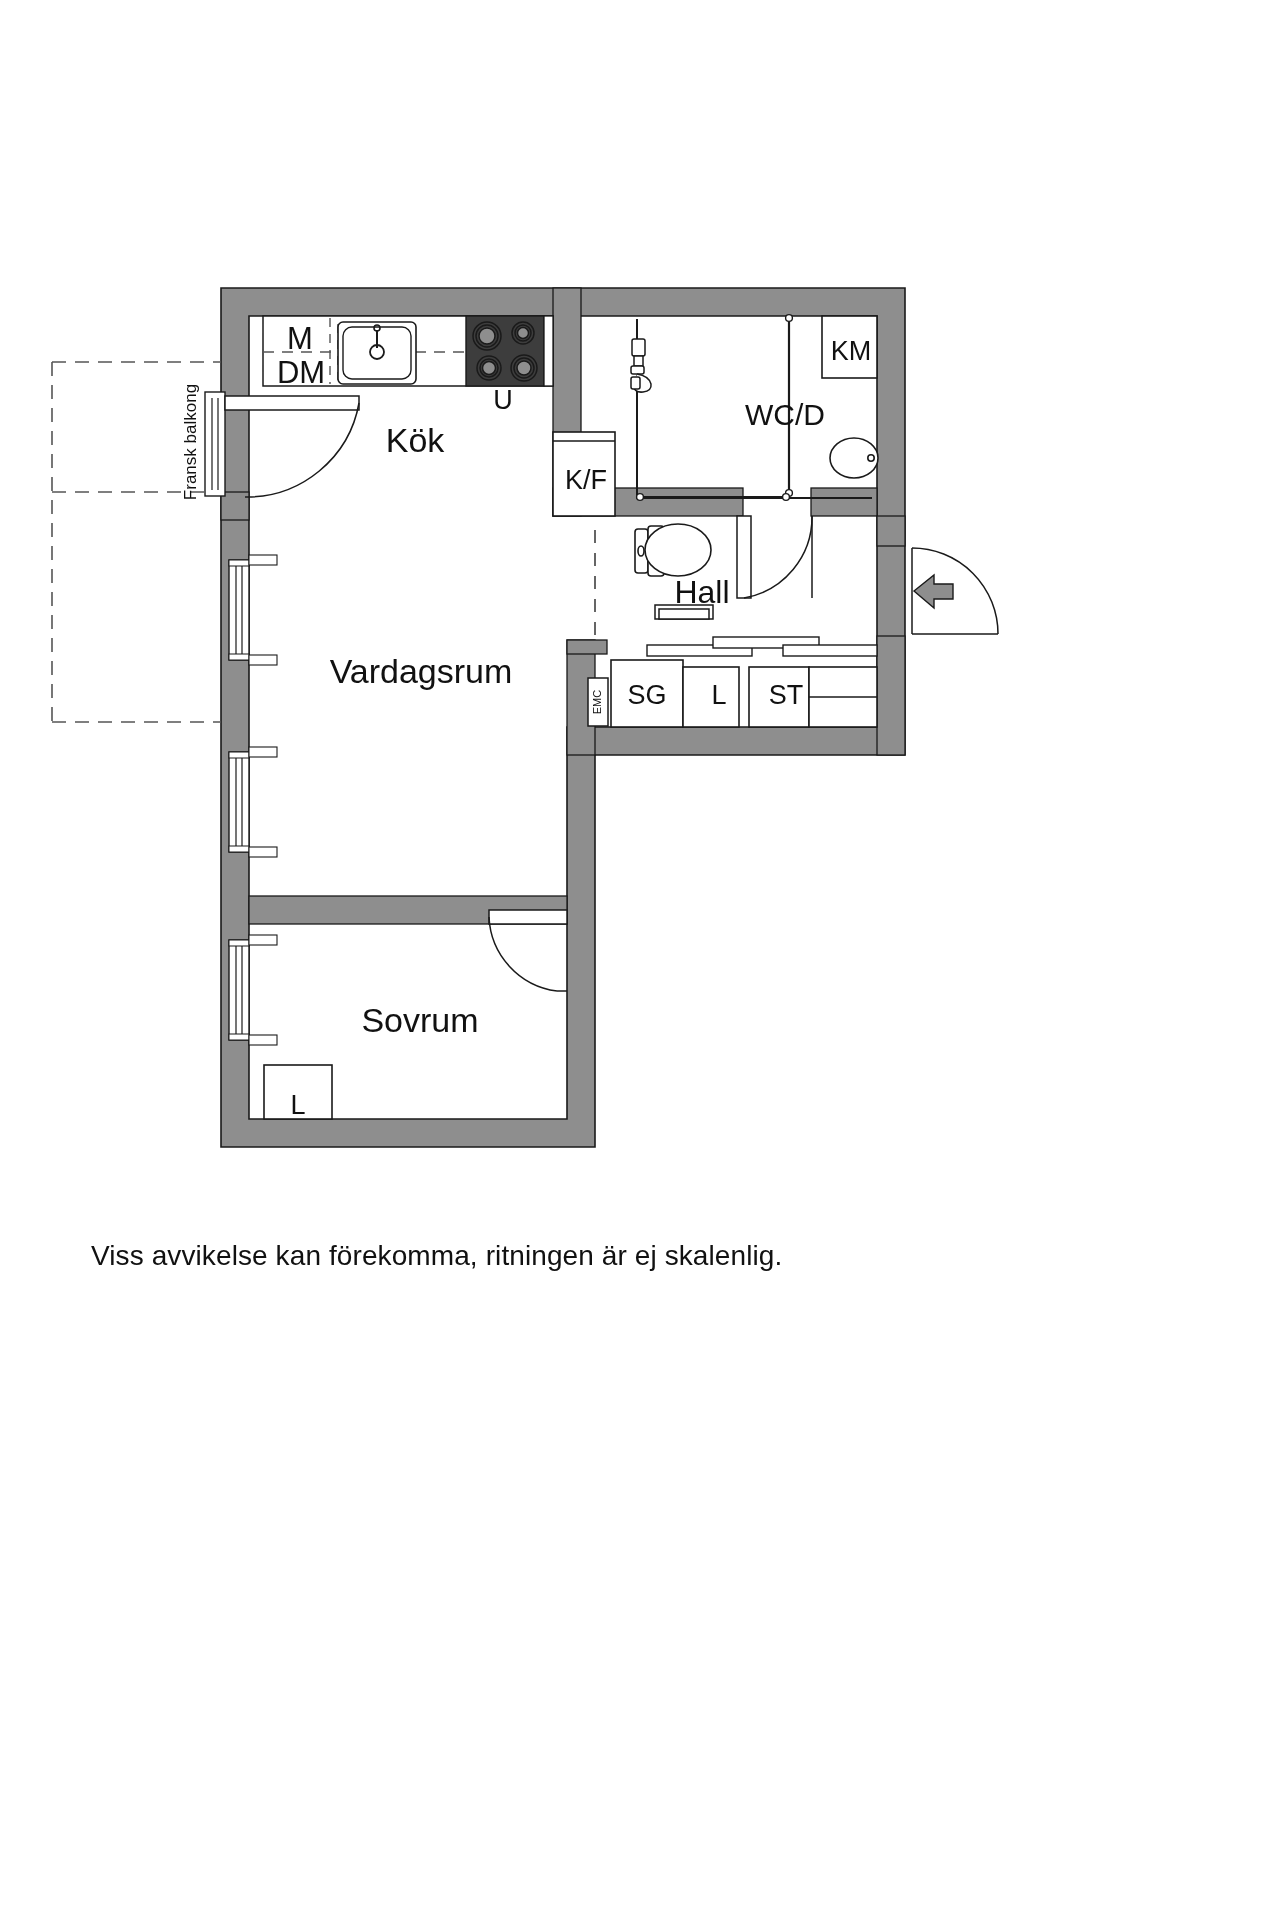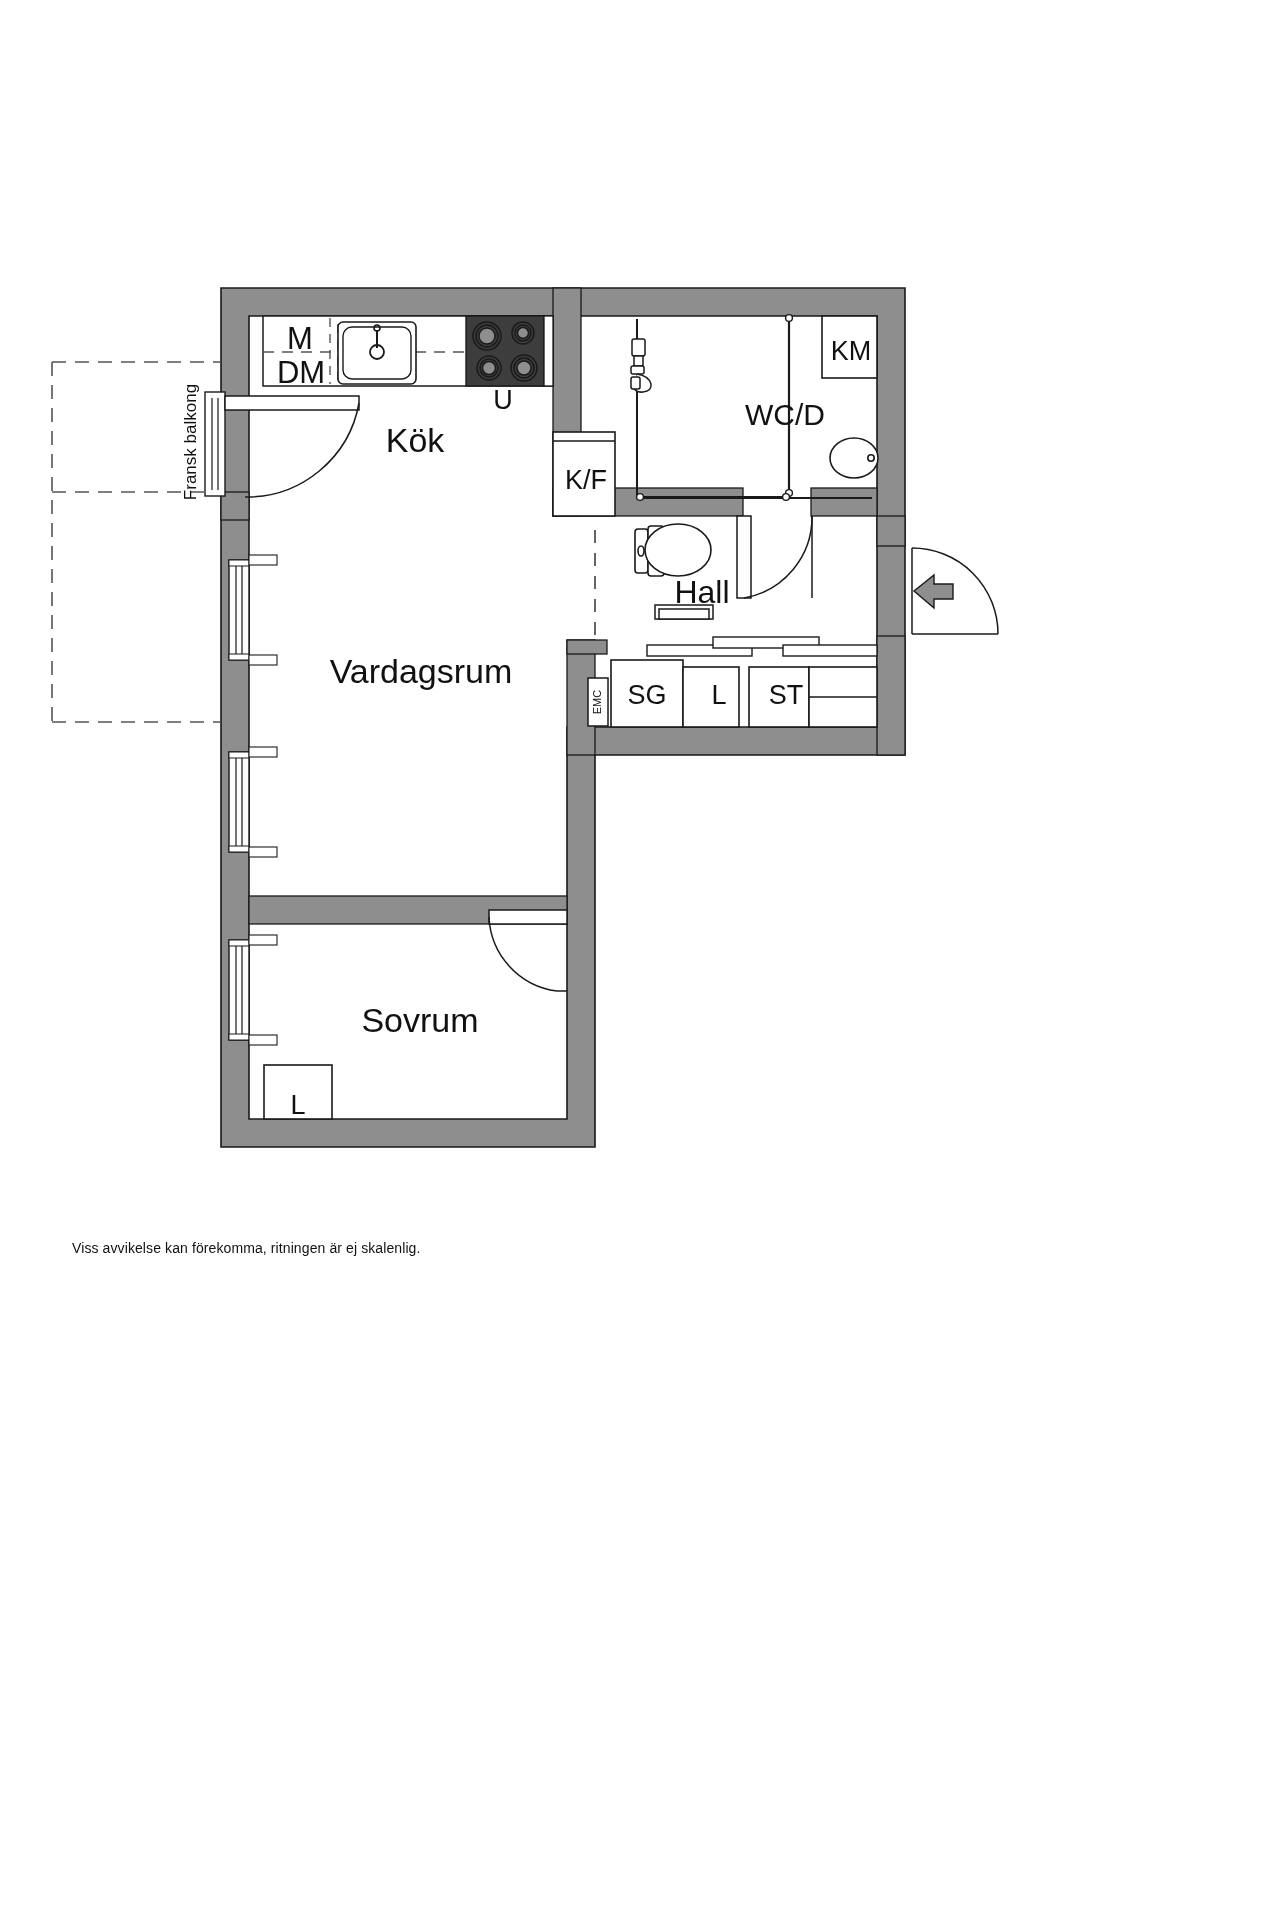--- a/index.html
+++ b/index.html
@@ -12,23 +12,23 @@
   #page {
     position: relative;
     width: 1280px;
     height: 1920px;
     background: #ffffff;
     overflow: hidden;
   }
   #plan-svg { position: absolute; left: 0; top: 0; }
   .caption {
     position: absolute;
-    left: 72px;
+    left: 91px;
     top: 1240px;
-    font-size: 14px;
+    font-size: 28px;
     color: #111111;
     letter-spacing: 0.1px;
     white-space: nowrap;
   }
 </style>
 </head>
 <body>
 
 <div id="page">
 

